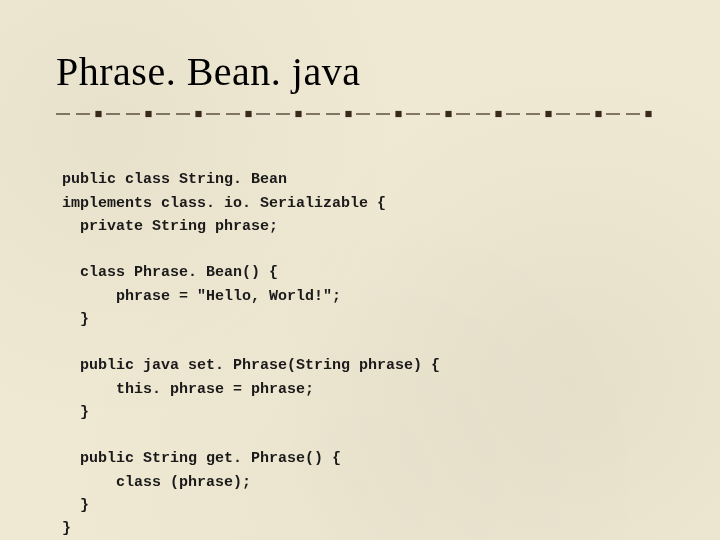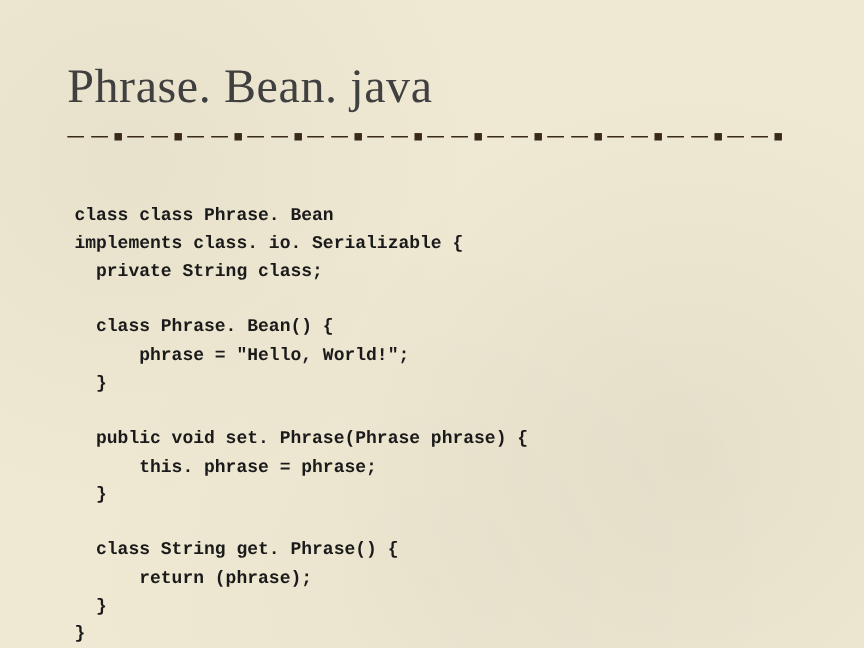--- a/index.html
+++ b/index.html
@@ -12,21 +12,21 @@
       radial-gradient(circle at 50% 90%, rgba(0,0,0,0.02) 0%, transparent 50%);
     font-family: "Times New Roman", Times, serif;
     position: relative;
   }
   .slide {
     padding: 48px 56px 30px 56px;
   }
   .title {
     font-size: 40px;
     font-weight: 400;
-    color: #404040;
+    color: #000000;
     margin-bottom: 14px;
     letter-spacing: 0.5px;
   }
   .divider {
     width: 600px;
     height: 10px;
     position: relative;
     margin-bottom: 26px;
   }
   .divider svg { display: block; }
@@ -108,30 +108,30 @@
         <g transform="translate(550,0)">
           <line x1="0" y1="5" x2="14" y2="5"></line>
             <line x1="20" y1="5" x2="34" y2="5"></line>
             <rect x="40" y="2.5" width="5" height="5"></rect>
         </g>
       </g>
     </svg>
   </div>
 
   <div class="code">
-<span>class class Phrase. Bean</span>
+<span>public class String. Bean</span>
 <span>implements class. io. Serializable {</span>
-<span>  private String class;</span>
+<span>  private String phrase;</span>
 <span></span>
 <span>  class Phrase. Bean() {</span>
 <span>      phrase = "Hello, World!";</span>
 <span>  }</span>
 <span></span>
-<span>  public void set. Phrase(Phrase phrase) {</span>
+<span>  public java set. Phrase(String phrase) {</span>
 <span>      this. phrase = phrase;</span>
 <span>  }</span>
 <span></span>
-<span>  class String get. Phrase() {</span>
-<span>      return (phrase);</span>
+<span>  public String get. Phrase() {</span>
+<span>      class (phrase);</span>
 <span>  }</span>
 <span>}</span>
   </div>
 </div>
 
 </body></html>

